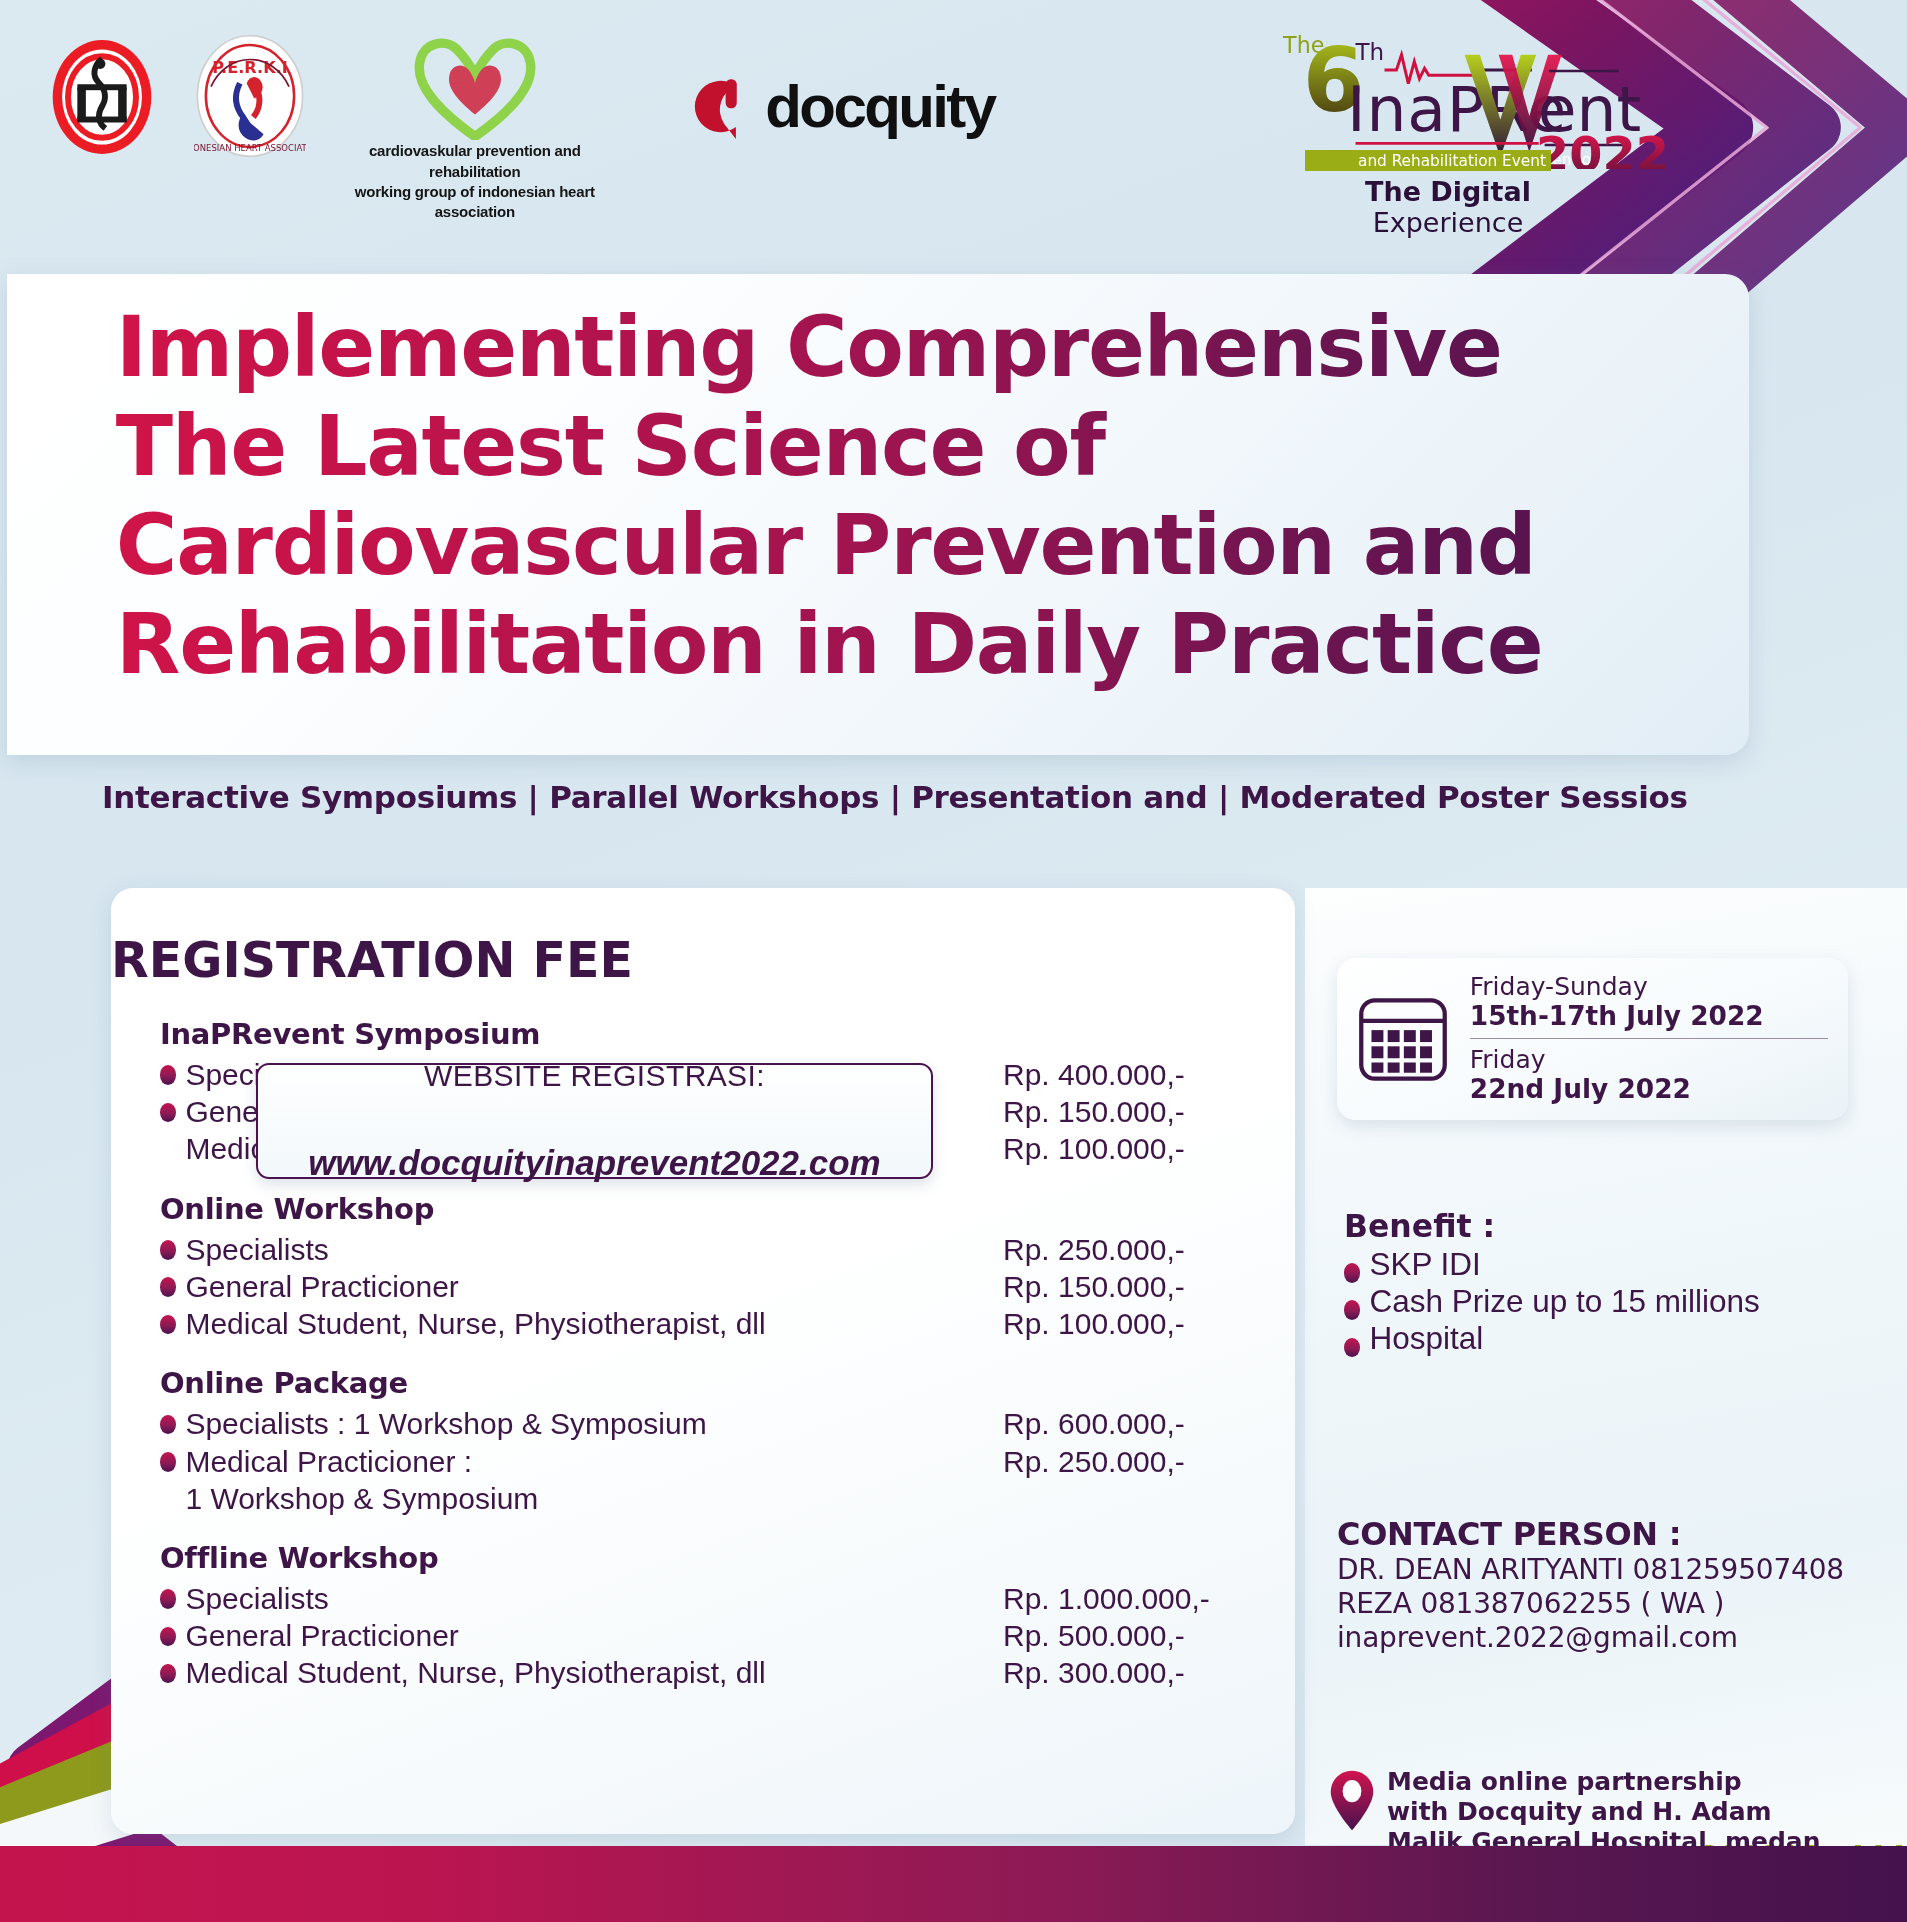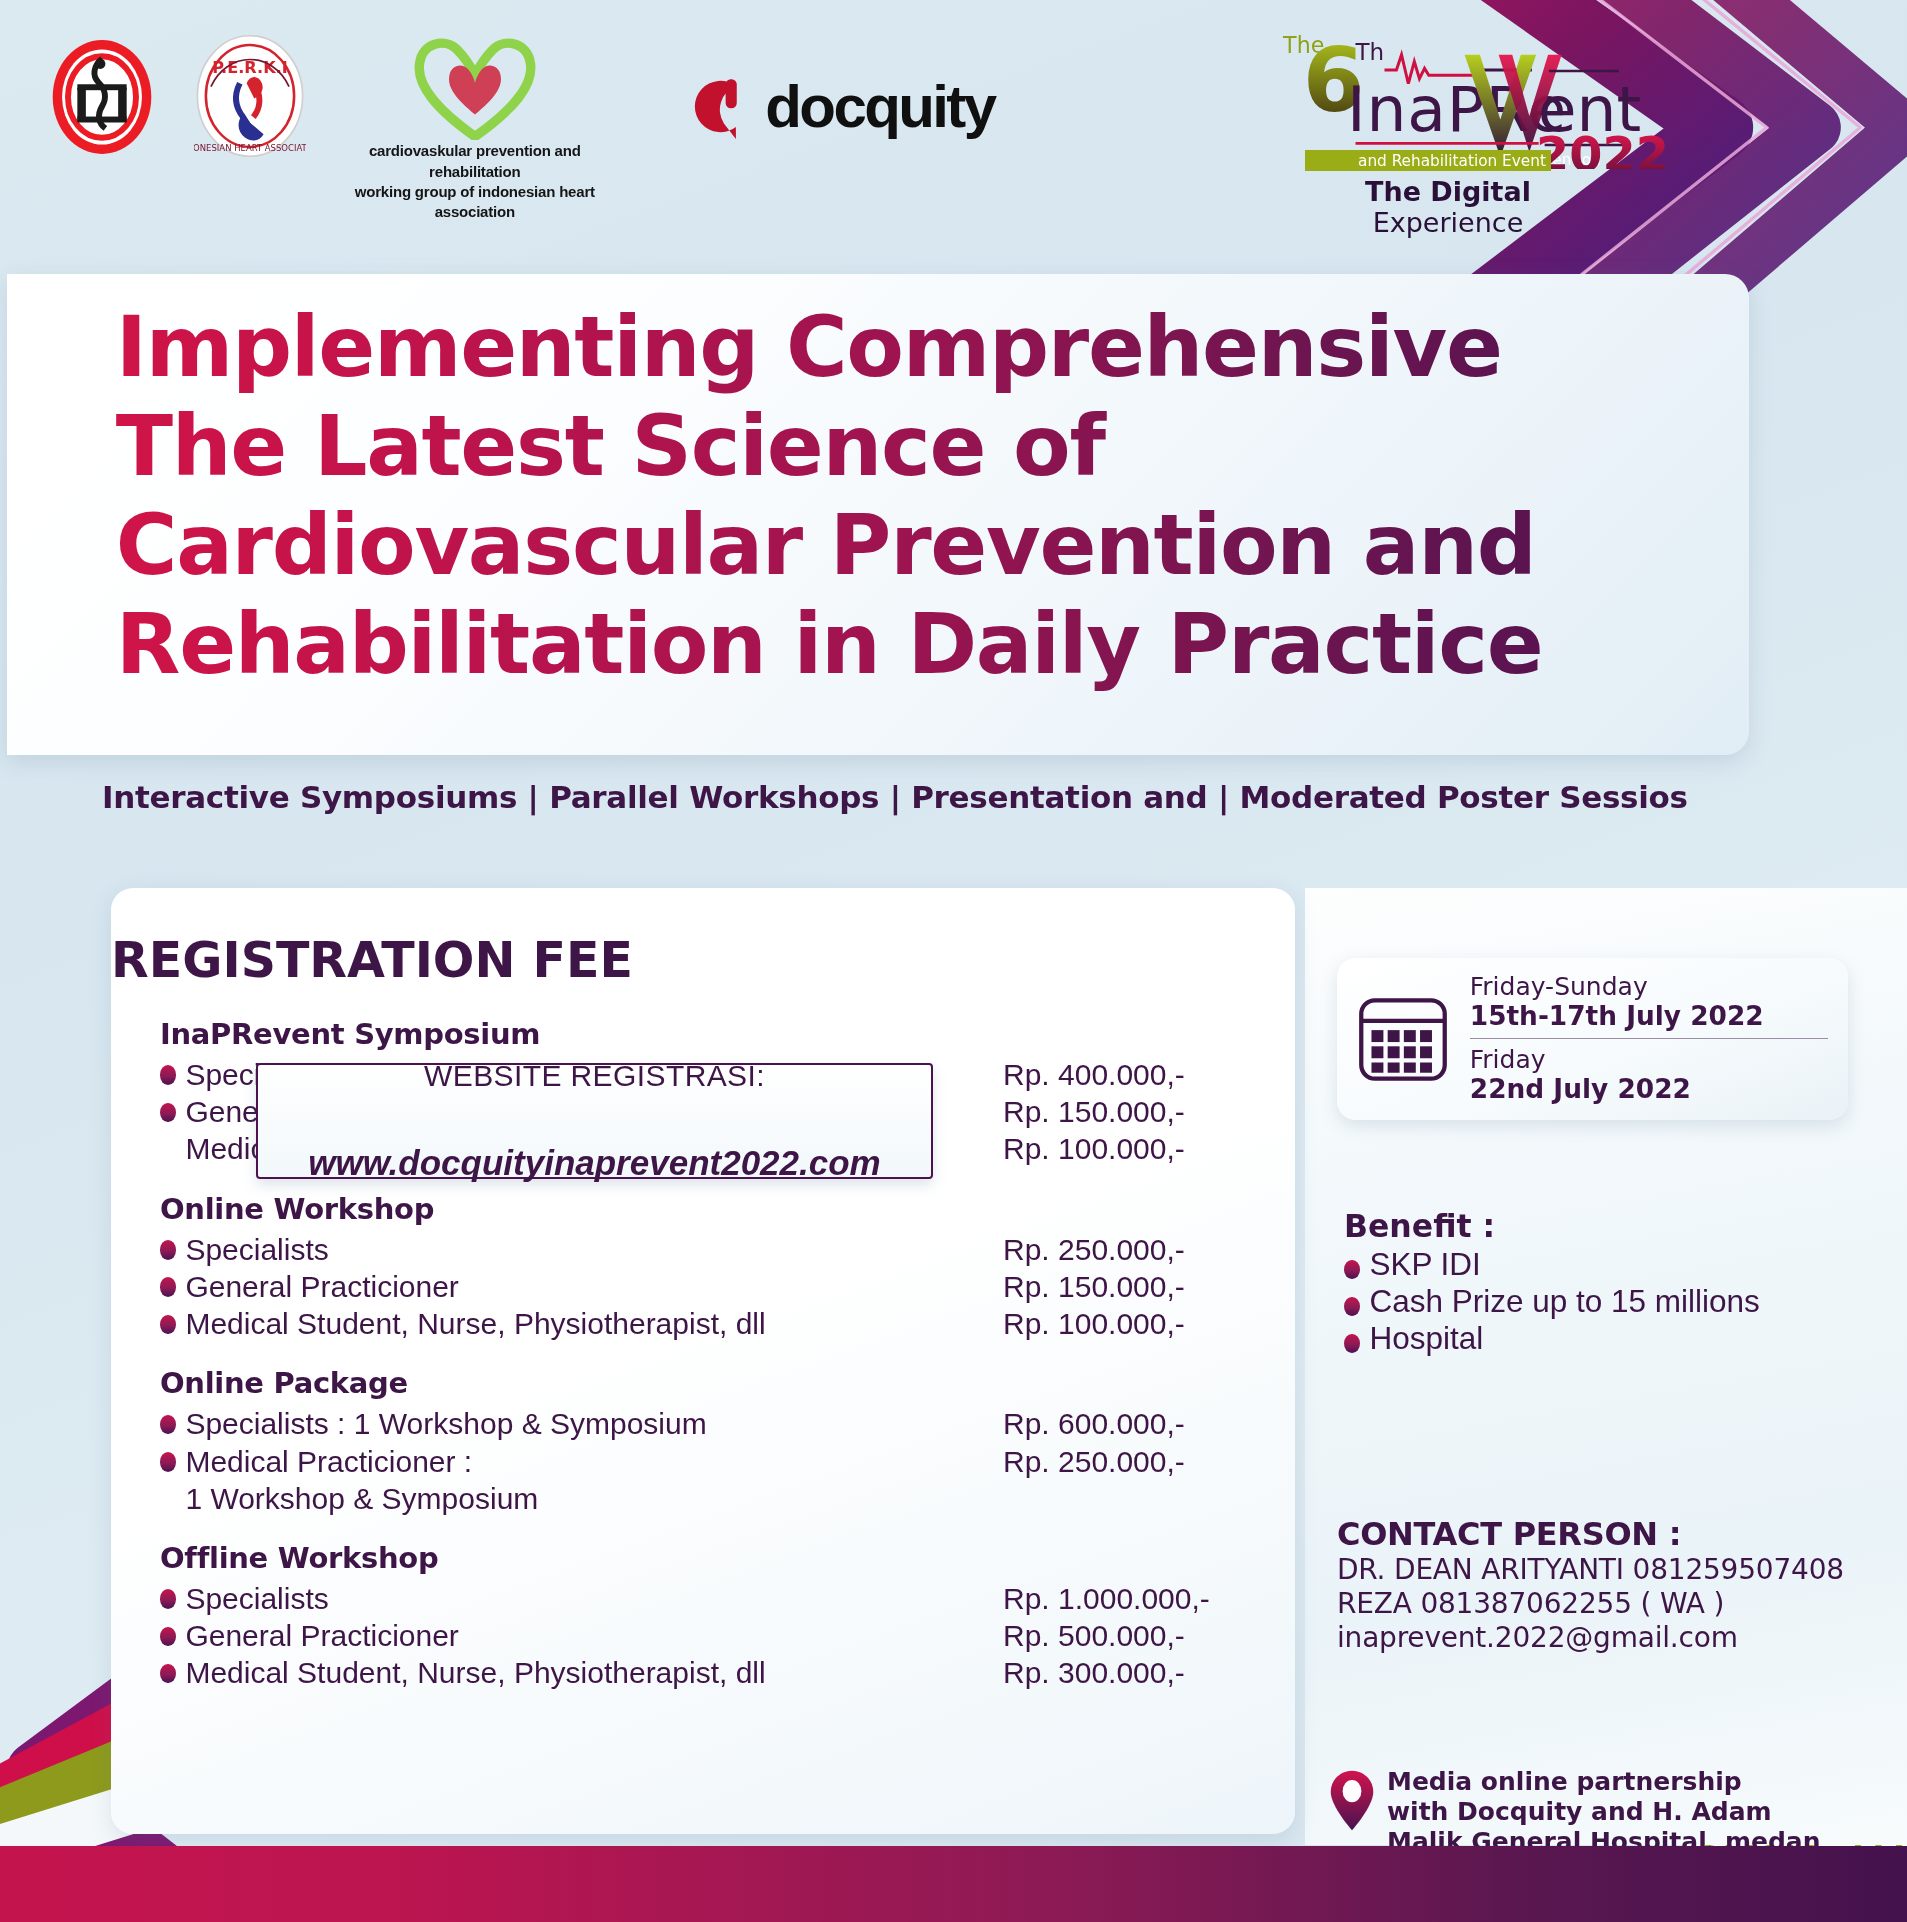--- a/index.html
+++ b/index.html
@@ -70,41 +70,41 @@
   .row{display:flex;align-items:flex-start;font-size:30px;color:#3d1546;line-height:1.24;
     font-family:"Liberation Sans",sans-serif;}
   .bul{width:16px;height:19.6px;border-radius:50%;flex:0 0 16px;margin-top:9.4px;margin-right:9.4px;
     background:linear-gradient(180deg,#c4144e 0%,#8d1a55 55%,#4b1250 100%);}
   .nobul{width:16px;flex:0 0 16px;margin-right:9.4px;}
   .rlabel{flex:1 1 auto;padding-right:10.2px;}
   .rprice{flex:0 0 256px;text-align:left;}
 
   .weburl{position:absolute;left:256px;top:1063px;width:673px;height:112px;
     background:linear-gradient(180deg,#ffffff 0%,#f2f8fb 100%);
-    border:2.6px solid #4b1250;border-radius:4px;box-shadow:0 6px 13.6px rgba(90,120,150,.20);
+    border:2.6px solid #4b1250;border-radius:13px;box-shadow:0 6px 13.6px rgba(90,120,150,.20);
     display:flex;flex-direction:column;align-items:center;justify-content:center;gap:47px;}
   .weburl .wl{font-size:30px;color:#3d1546;letter-spacing:0.4px;}
   .weburl .wu{font-size:35px;color:#3d1546;font-weight:bold;font-style:italic;margin-top:3.4px;}
 
   
   .sidepanel{position:absolute;left:1305px;top:888px;width:602px;height:957px;
     background:linear-gradient(170deg,#fdfefe 0%,#f2f8fb 30%,#eaf3f8 70%,#f7fbfc 100%);}
   .datecard{position:absolute;left:1337px;top:958px;width:511px;height:162px;
     background:linear-gradient(160deg,#ffffff 0%,#f7fbfd 55%,#eaf2f7 100%);
     border-radius:19px;box-shadow:0 6px 17px rgba(90,120,150,.18);
     display:flex;align-items:center;padding:0 20.4px;box-sizing:border-box;}
   .cal-icon{width:92px;height:89px;flex:0 0 92px;margin-right:20.4px;}
   .datetxt{flex:1 1 auto;color:#3d1546;font-family:"DejaVu Sans",sans-serif;}
   .d-lt{font-size:25px;line-height:1.12;}
   .d-bd{font-size:26.4px;font-weight:bold;line-height:1.16;}
   .d-rule{height:1.7px;background:#9b8ea4;margin:6px 0 6.8px 0;}
 
   .benefit{position:absolute;left:1344px;top:1208px;color:#3d1546;}
   .ben-h{font-size:31.5px;font-weight:bold;font-family:"DejaVu Sans",sans-serif;margin-bottom:1.7px;}
-  .ben-r{display:flex;align-items:center;font-size:31.5px;line-height:1.18;}
+  .ben-r{display:flex;align-items:flex-end;font-size:31.5px;line-height:1.18;}
   .ben-r .bul{margin-top:10.2px;}
 
   .contact{position:absolute;left:1337px;top:1515px;color:#3d1546;
     font-family:"DejaVu Sans",sans-serif;}
   .ct-h{font-size:32px;font-weight:bold;letter-spacing:-0.3px;}
   .ct-l{font-size:28px;line-height:1.22;letter-spacing:-0.2px;}
 
   .media{position:absolute;left:1329px;top:1767px;display:flex;align-items:flex-start;}
   .pin{width:46px;height:63px;flex:0 0 46px;margin-right:12px;margin-top:1.7px;}
   .media-tx{font-size:25px;font-weight:bold;color:#3d1546;line-height:1.2;

